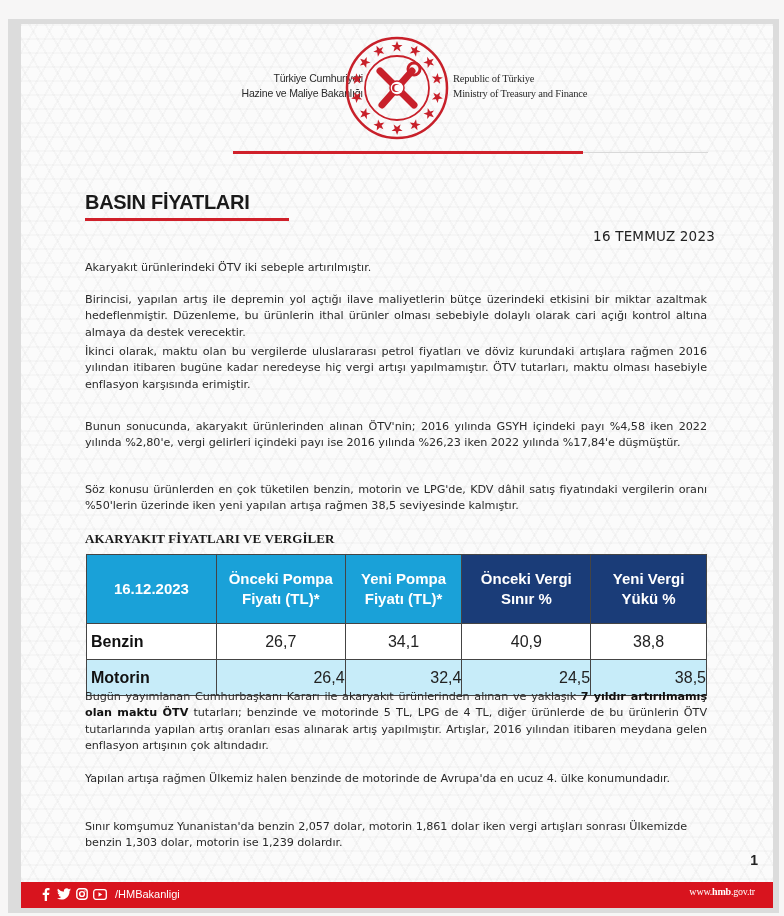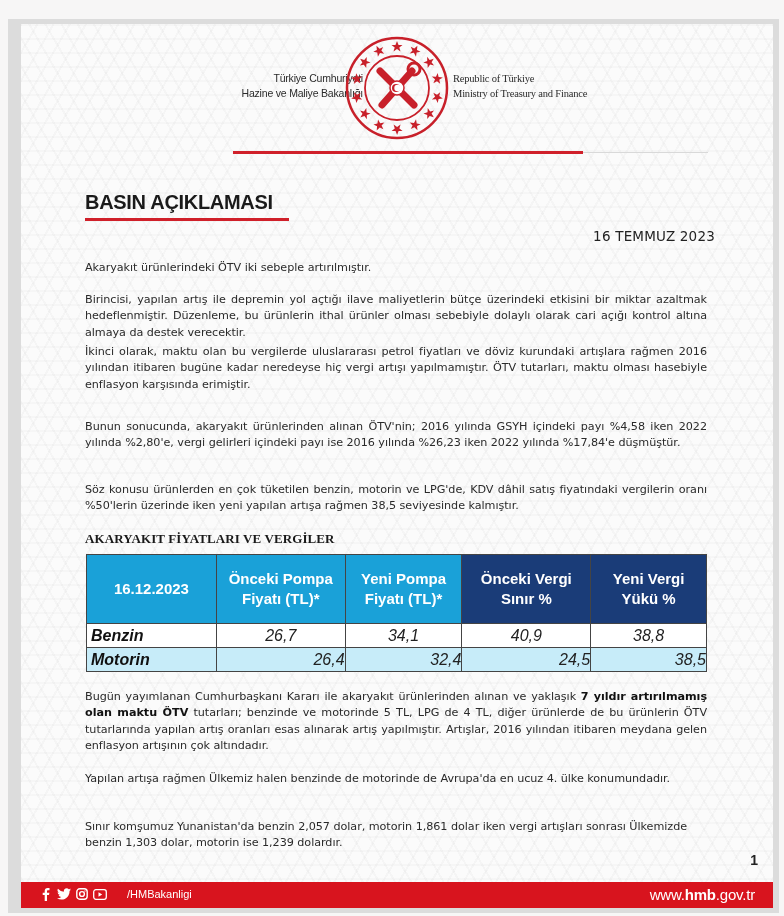--- a/index.html
+++ b/index.html
@@ -58,38 +58,38 @@
     border-collapse: collapse; font-family: "Liberation Sans", sans-serif;
   }
   table.fuel th {
     height: 69px; color: #fff; font-weight: bold; font-size: 15px; line-height: 20px;
     border: 1px solid #444; padding: 0 2px; text-align: center;
   }
   th.light { background: #1aa1d8; }
   th.dark { background: #1a3c78; }
   th.date-h { font-size: 16px; }
   table.fuel td {
-    height: 24px; border: 1px solid #444; font-size: 16px; text-align: center; color: #222; font-style: italic;
+    height: 36px; border: 1px solid #444; font-size: 16px; text-align: center; color: #222;
   }
   table.fuel td.label { text-align: left; padding-left: 4px; font-weight: bold; color: #111; }
   tr.row-a td { background: #ffffff; }
   tr.row-b td { background: #c7ecf9; text-align: right; }
   .page-num {
     position: absolute; right: 15px; top: 828px; font-family: "Liberation Sans", sans-serif;
     font-weight: bold; font-size: 14px; color: #222;
   }
   .footer {
     position: absolute; left: 13px; top: 863px; width: 752px; height: 26px; background: #d8141e;
   }
   .social { position: absolute; left: 18px; top: 5px; display: flex; align-items: center; gap: 4px; }
   .social .ico { width: 14px; height: 14px; display: inline-flex; align-items: center; justify-content: center; }
-  .social .handle { color: #fff; font-size: 11px; margin-left: 16px; font-family: "Liberation Sans", sans-serif; }
+  .social .handle { color: #fff; font-size: 11px; margin-left: 4px; font-family: "Liberation Sans", sans-serif; }
   .web {
-    position: absolute; right: 18px; top: 4px; color: #fff; font-size: 15px;
-    font-family: Liberation Sans, sans-serif; letter-spacing: -0.2px;
+    position: absolute; right: 18px; top: 4px; color: #fff; font-size: 10px;
+    font-family: Liberation Serif, serif; letter-spacing: -0.2px;
   }
   .web b { font-weight: bold; }
 </style>
 </head>
 <body>
 
 <div class="page">
   <div class="sheet">
 
     <div class="header">
@@ -128,21 +128,21 @@
         <circle cx="53.5" cy="53" r="3.2" fill="#fff"></circle>
       </svg>
       <div class="hdr-right">
         <div>Republic of Türkiye</div>
         <div>Ministry of Treasury and Finance</div>
       </div>
       <div class="hdr-line"></div>
       <div class="hdr-line-grey"></div>
     </div>
 
-    <div class="title">BASIN AÇIKLAMASI</div>
+    <div class="title">BASIN FİYATLARI</div>
     <div class="title-line"></div>
     <div class="date">16 TEMMUZ 2023</div>
 
     <div class="p" style="top:236px">Akaryakıt ürünlerindeki ÖTV iki sebeple artırılmıştır.</div>
     <div class="p" style="top:268px">Birincisi, yapılan artış ile depremin yol açtığı ilave maliyetlerin bütçe üzerindeki etkisini bir miktar azaltmak hedeflenmiştir. Düzenleme, bu ürünlerin ithal ürünler olması sebebiyle dolaylı olarak cari açığı kontrol altına almaya da destek verecektir.</div>
     <div class="p" style="top:320px">İkinci olarak, maktu olan bu vergilerde uluslararası petrol fiyatları ve döviz kurundaki artışlara rağmen 2016 yılından itibaren bugüne kadar neredeyse hiç vergi artışı yapılmamıştır. ÖTV tutarları, maktu olması hasebiyle enflasyon karşısında erimiştir.</div>
     <div class="p" style="top:395px">Bunun sonucunda, akaryakıt ürünlerinden alınan ÖTV'nin; 2016 yılında GSYH içindeki payı %4,58 iken 2022 yılında %2,80'e, vergi gelirleri içindeki payı ise 2016 yılında %26,23 iken 2022 yılında %17,84'e düşmüştür.</div>
     <div class="p" style="top:458px">Söz konusu ürünlerden en çok tüketilen benzin, motorin ve LPG'de, KDV dâhil satış fiyatındaki vergilerin oranı %50'lerin üzerinde iken yeni yapılan artışa rağmen 38,5 seviyesinde kalmıştır.</div>
 
     <div class="tbl-title">AKARYAKIT FİYATLARI VE VERGİLER</div>

